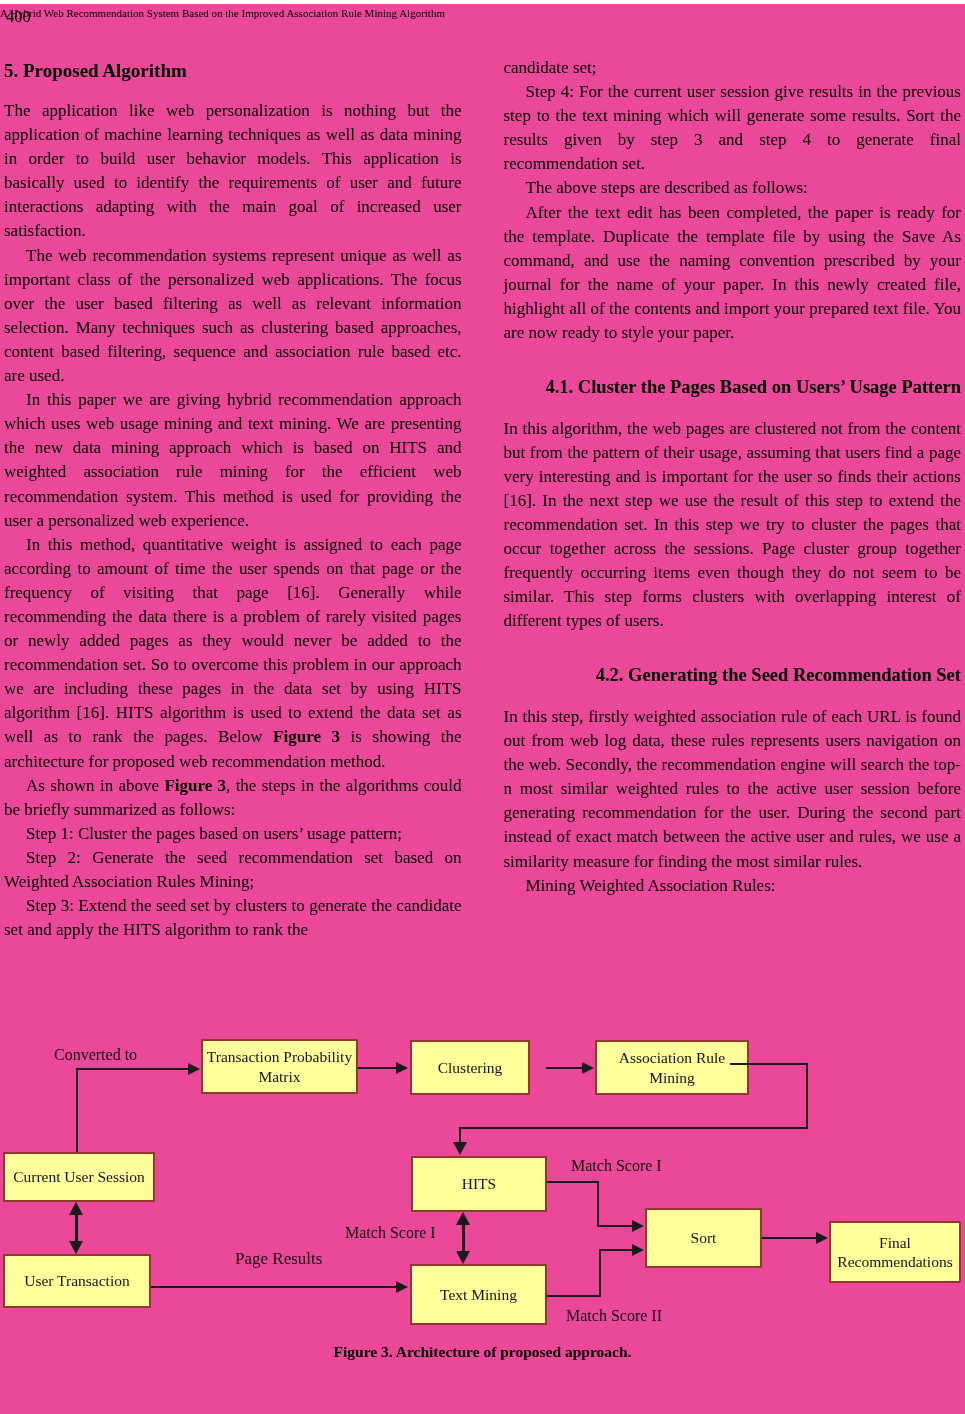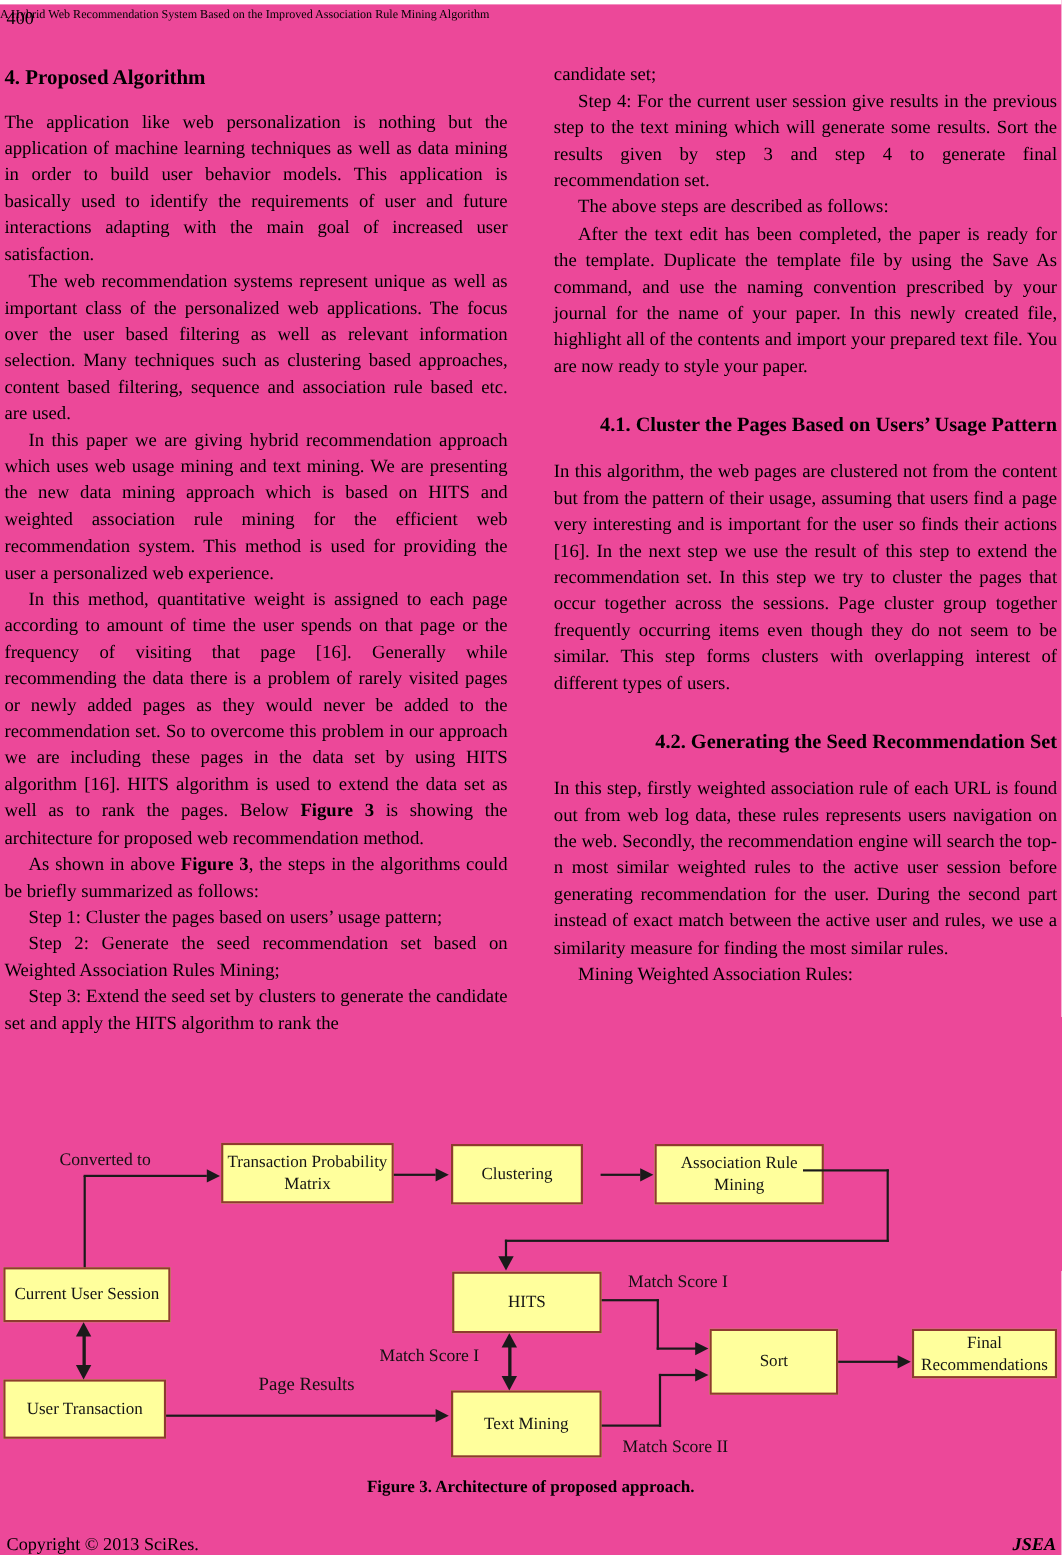--- a/index.html
+++ b/index.html
@@ -47,21 +47,21 @@
 </head>
 <body>
 
 <div class="page">
 
   <div class="hdr-pagenum">400</div>
   <div class="hdr-title">A Hybrid Web Recommendation System Based on the Improved Association Rule Mining Algorithm</div>
 
   <div class="columns">
     <div class="col">
-      <div class="h1">4. Proposed Algorithm</div>
+      <div class="h1">5. Proposed Algorithm</div>
       <p class="para">The application like web personalization is nothing but the application of machine learning techniques as well as data mining in order to build user behavior models. This application is basically used to identify the requirements of user and future interactions adapting with the main goal of increased user satisfaction.</p>
       <p class="para indent">The web recommendation systems represent unique as well as important class of the personalized web applications. The focus over the user based filtering as well as relevant information selection. Many techniques such as clustering based approaches, content based filtering, sequence and association rule based etc. are used.</p>
       <p class="para indent">In this paper we are giving hybrid recommendation approach which uses web usage mining and text mining. We are presenting the new data mining approach which is based on HITS and weighted association rule mining for the efficient web recommendation system. This method is used for providing the user a personalized web experience.</p>
       <p class="para indent"><span>In this method, quantitative weight is assigned to each page according to amount of time the user spends on that page or the frequency of visiting that page [16]. Generally while recommending the data there is a problem of rarely visited pages or newly added pages as they would never be added to the recommendation set. So to overcome this problem in our approach we are including these pages in the data set by using HITS algorithm [16]. HITS algorithm is used to extend the data set as well as to rank the pages. Below </span><b>Figure 3</b><span> is showing the architecture for proposed web recommendation method.</span></p>
       <p class="para indent"><span>As shown in above </span><b>Figure 3</b><span>, the steps in the algorithms could be briefly summarized as follows:</span></p>
       <p class="para indent">Step 1: Cluster the pages based on users’ usage pattern;</p>
       <p class="para indent">Step 2: Generate the seed recommendation set based on Weighted Association Rules Mining;</p>
       <p class="para indent">Step 3: Extend the seed set by clusters to generate the candidate set and apply the HITS algorithm to rank the</p>
     </div>
     <div class="col">
@@ -78,21 +78,21 @@
   </div>
 
   <div class="figure">
 
     <div class="fbox" style="left:201px; top:10px; width:157px; height:55px;">Transaction Probability Matrix</div>
     <div class="fbox" style="left:410px; top:11px; width:120px; height:55px;">Clustering</div>
     <div class="fbox" style="left:595px; top:11px; width:154px; height:55px;">Association Rule Mining</div>
     <div class="fbox" style="left:3px;   top:123px; width:152px; height:50px;">Current User Session</div>
     <div class="fbox" style="left:411px; top:127px; width:136px; height:56px;">HITS</div>
     <div class="fbox" style="left:645px; top:179px; width:117px; height:60px;">Sort</div>
-    <div class="fbox" style="left:829px; top:179px; width:132px; height:45px;">Final Recommendations</div>
+    <div class="fbox" style="left:829px; top:192px; width:132px; height:62px;">Final Recommendations</div>
     <div class="fbox" style="left:3px;   top:225px; width:148px; height:54px;">User Transaction</div>
     <div class="fbox" style="left:410px; top:235px; width:137px; height:61px;">Text Mining</div>
 
     <div class="vline" style="left:76px; top:40px; height:83px;"></div>
     <div class="hline" style="left:76px; top:39px; width:112px;"></div>
     <div class="arr arr-r" style="left:188px; top:34px;"></div>
 
     <div class="hline" style="left:358px; top:38px; width:38px;"></div>
     <div class="arr arr-r" style="left:396px; top:33px;"></div>
 
@@ -131,18 +131,14 @@
 
     <div class="flabel" style="left:54px;  top:17px;">Converted to</div>
     <div class="flabel" style="left:571px; top:128px;">Match Score I</div>
     <div class="flabel" style="left:345px; top:195px;">Match Score I</div>
     <div class="flabel" style="left:235px; top:220px; font-size:17px;">Page Results</div>
     <div class="flabel" style="left:566px; top:278px;">Match Score II</div>
   </div>
 
   <div class="caption">Figure 3. Architecture of proposed approach.</div>
 
-  <div class="footer">
-    <span>Copyright © 2013 SciRes.</span>
-    <span class="journal">JSEA</span>
-  </div>
 
 </div>
 
 </body></html>

